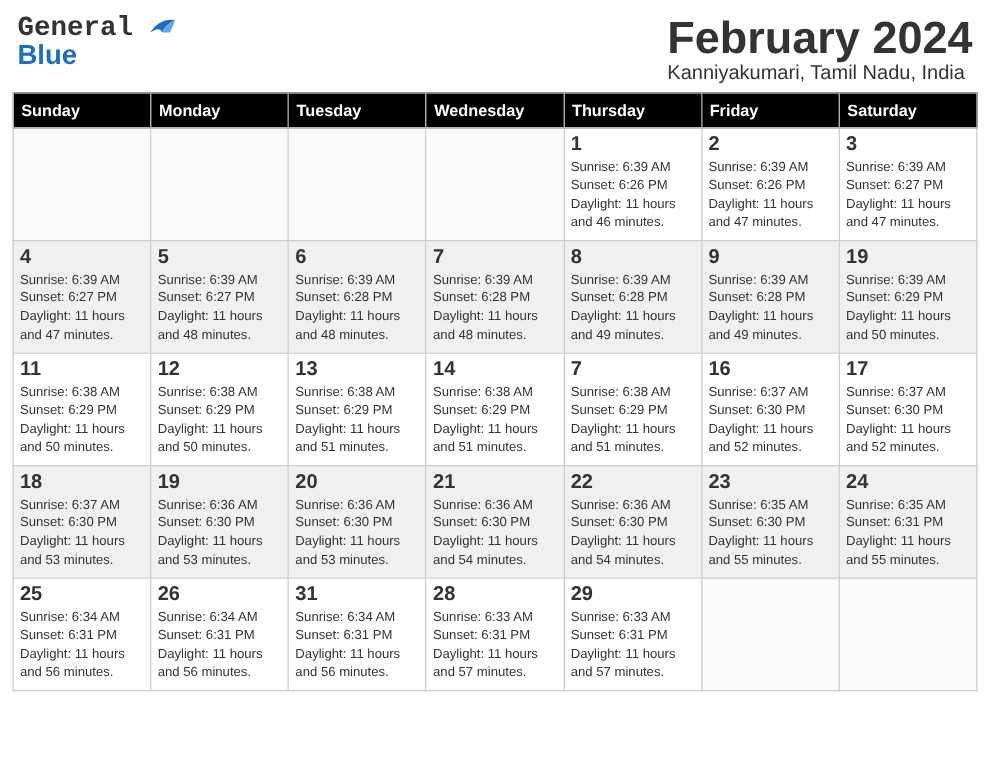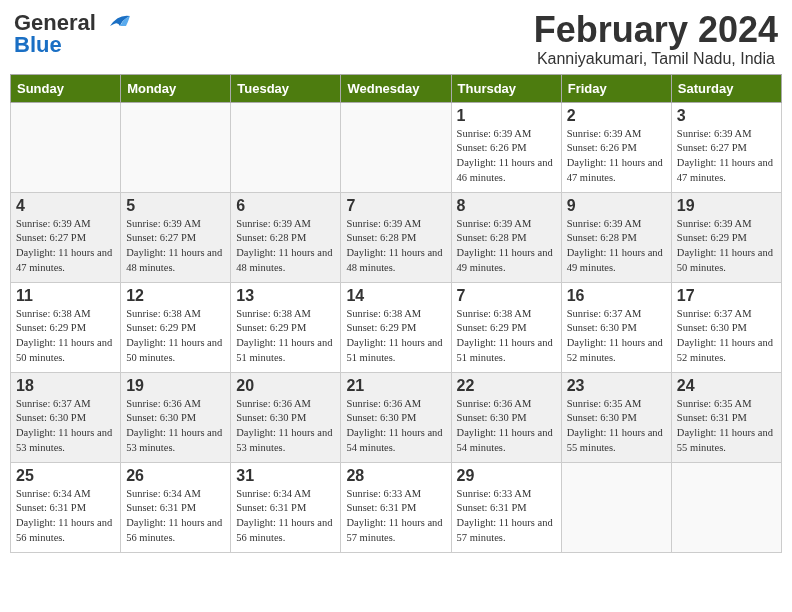--- a/index.html
+++ b/index.html
@@ -19,41 +19,42 @@
     }
     .logo {
       display: flex;
       flex-direction: column;
       align-items: flex-start;
     }
     .logo-row {
       display: flex;
       align-items: center;
       gap: 4px;
+      font-family: Liberation Mono, monospace;
     }
     .title-section {
-      text-align: center;
+      text-align: left;
     }
     .month-title {
       font-size: 36px;
       font-weight: bold;
       color: #333;
       line-height: 1.1;
     }
     .subtitle {
       font-size: 16px;
       color: #333;
     }
     table {
       width: 100%;
       border-collapse: collapse;
       table-layout: fixed;
     }
     th {
-      background-color: #4d7c0f;
+      background-color: #000000;
       color: white;
       text-align: left;
       padding: 6px 6px;
       font-size: 13px;
       font-weight: bold;
       border: 1px solid #aaa;
     }
     td {
       vertical-align: top;
       border: 1px solid #ccc;
@@ -70,21 +71,20 @@
       font-size: 16px;
       font-weight: bold;
       color: #333;
       display: block;
       margin-bottom: 2px;
     }
     .day-info {
       font-size: 10.5px;
       color: #333;
       line-height: 1.4;
-      font-family: Liberation Serif, serif;
     }
     tr:nth-child(even) td {
       background-color: #f0f0f0;
     }
     tr:nth-child(even) td.empty {
       background-color: #ebebeb;
     }
   </style>
 </head>
 <body>

